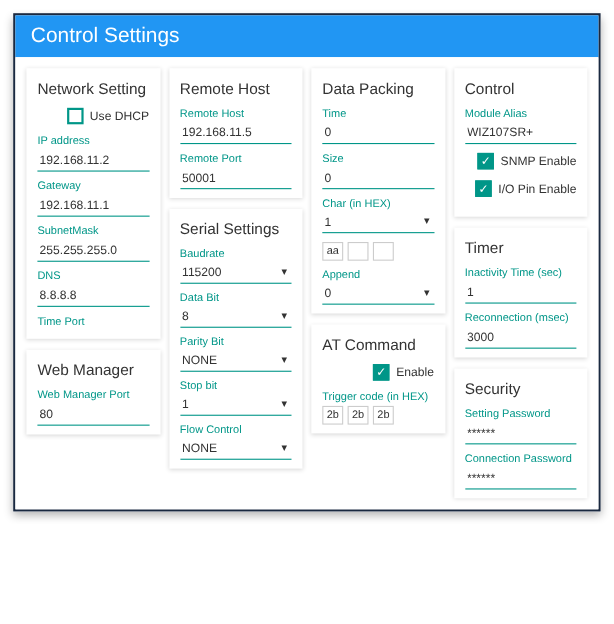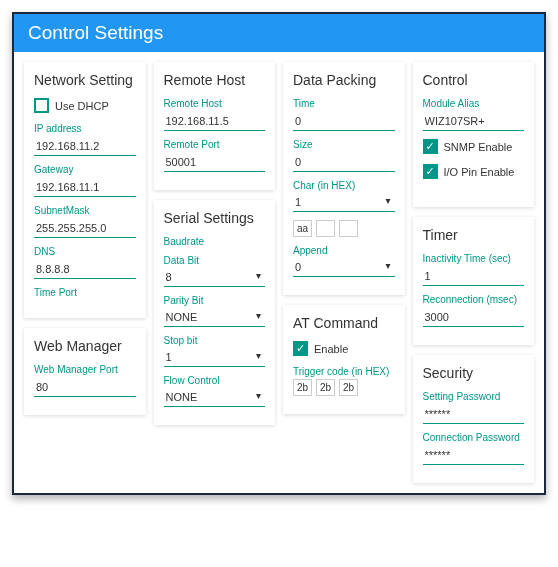--- a/index.html
+++ b/index.html
@@ -1,29 +1,29 @@
 <!DOCTYPE html>
 <html><head>
 <meta charset="utf-8">
 <style>
 * { box-sizing: border-box; margin: 0; padding: 0; }
 body { font-family: Arial, sans-serif; background: #fff; padding: 12px; width: 558px; }
 .frame { border: 2px solid #1a2940; box-shadow: 0 4px 8px rgba(0,0,0,0.3); }
 .header { background: #2196f3; color: #fff; font-size: 19px; font-weight: 300; padding: 8px 14px; }
 .content { background: #fff; padding: 10px; display: flex; gap: 8px; align-items: flex-start; }
 .col { display: flex; flex-direction: column; gap: 10px; flex: 1; }
-.card { background: #fff; box-shadow: 0 1px 4px rgba(0,0,0,0.15); padding: 10px 10px 18px; }
+.card { background: #fff; box-shadow: 0 1px 4px rgba(0,0,0,0.15); padding: 10px 10px 8px; }
 .card-title { font-size: 14px; color: #333; font-weight: 400; margin-bottom: 10px; }
 .field { margin-bottom: 8px; }
 .field:last-child { margin-bottom: 0; }
 .label { color: #009688; font-size: 10px; display: block; margin-bottom: 2px; }
 .input { width: 100%; border: none; border-bottom: 1px solid #009688; font-size: 11px; padding: 3px 2px; background: transparent; color: #333; outline: none; }
 .select { width: 100%; border: none; border-bottom: 1px solid #009688; font-size: 11px; padding: 3px 2px; background: transparent; color: #333; position: relative; }
 .select::after { content: "▾"; position: absolute; right: 4px; top: 2px; font-size: 10px; color: #333; }
-.checkbox-row { display: flex; align-items: center; gap: 6px; margin-bottom: 10px; }
+.checkbox-row { display: flex; align-items: center; gap: 6px; margin-bottom: 10px; justify-content: flex-end; }
 .checkbox { width: 15px; height: 15px; border: 2px solid #009688; display: inline-flex; align-items: center; justify-content: center; font-size: 11px; color: #fff; }
 .checkbox.checked { background: #009688; }
 .checkbox-label { font-size: 11px; color: #333; }
 .triple { display: flex; gap: 4px; }
 .triple .mini { width: 19px; border: 1px solid #ccc; font-size: 10px; padding: 2px 3px; background: #fff; color: #333; }
 </style>
 </head>
 <body>
 
 <div class="frame">
@@ -52,20 +52,21 @@
     <div class="col">
       <div class="card">
         <div class="card-title">Remote Host</div>
         <div class="field"><span class="label">Remote Host</span><input class="input" value="192.168.11.5" style=""></div>
         <div class="field"><span class="label">Remote Port</span><input class="input" value="50001" style=""></div>
       </div>
       <div class="card">
         <div class="card-title">Serial Settings</div>
         <div class="field">
             <span class="label">Baudrate</span>
+            <div class="select"><span>115200</span></div>
           </div>
         <div class="field">
             <span class="label">Data Bit</span>
             <div class="select"><span>8</span></div>
           </div>
         <div class="field">
             <span class="label">Parity Bit</span>
             <div class="select"><span>NONE</span></div>
           </div>
         <div class="field">

